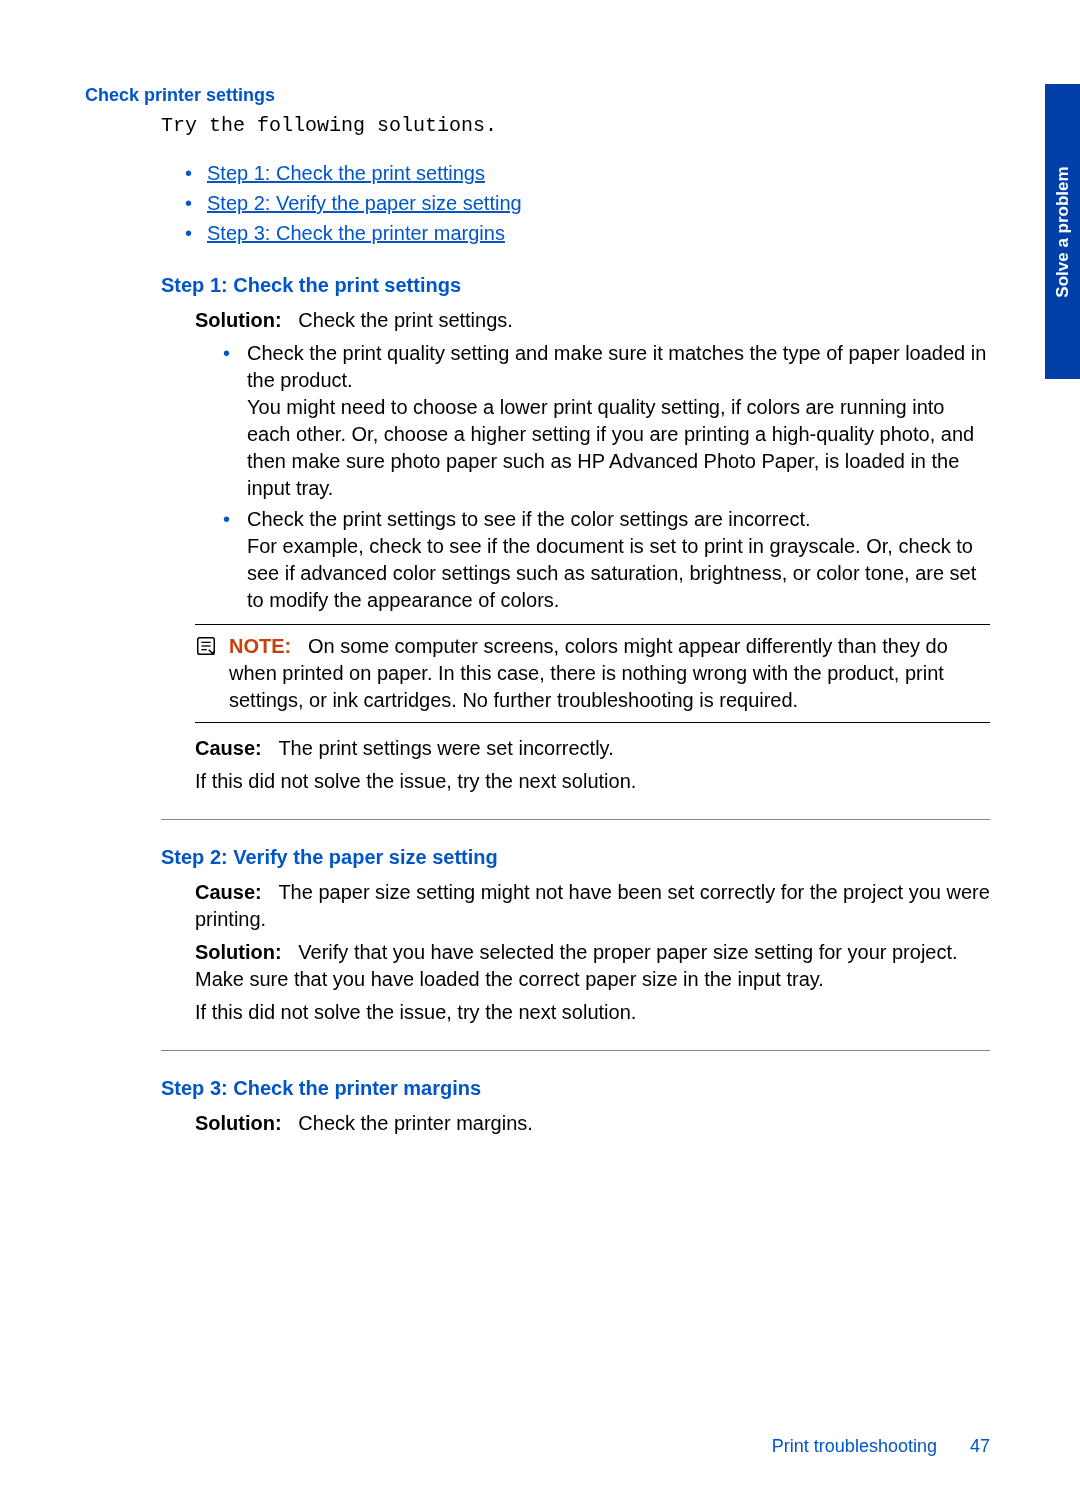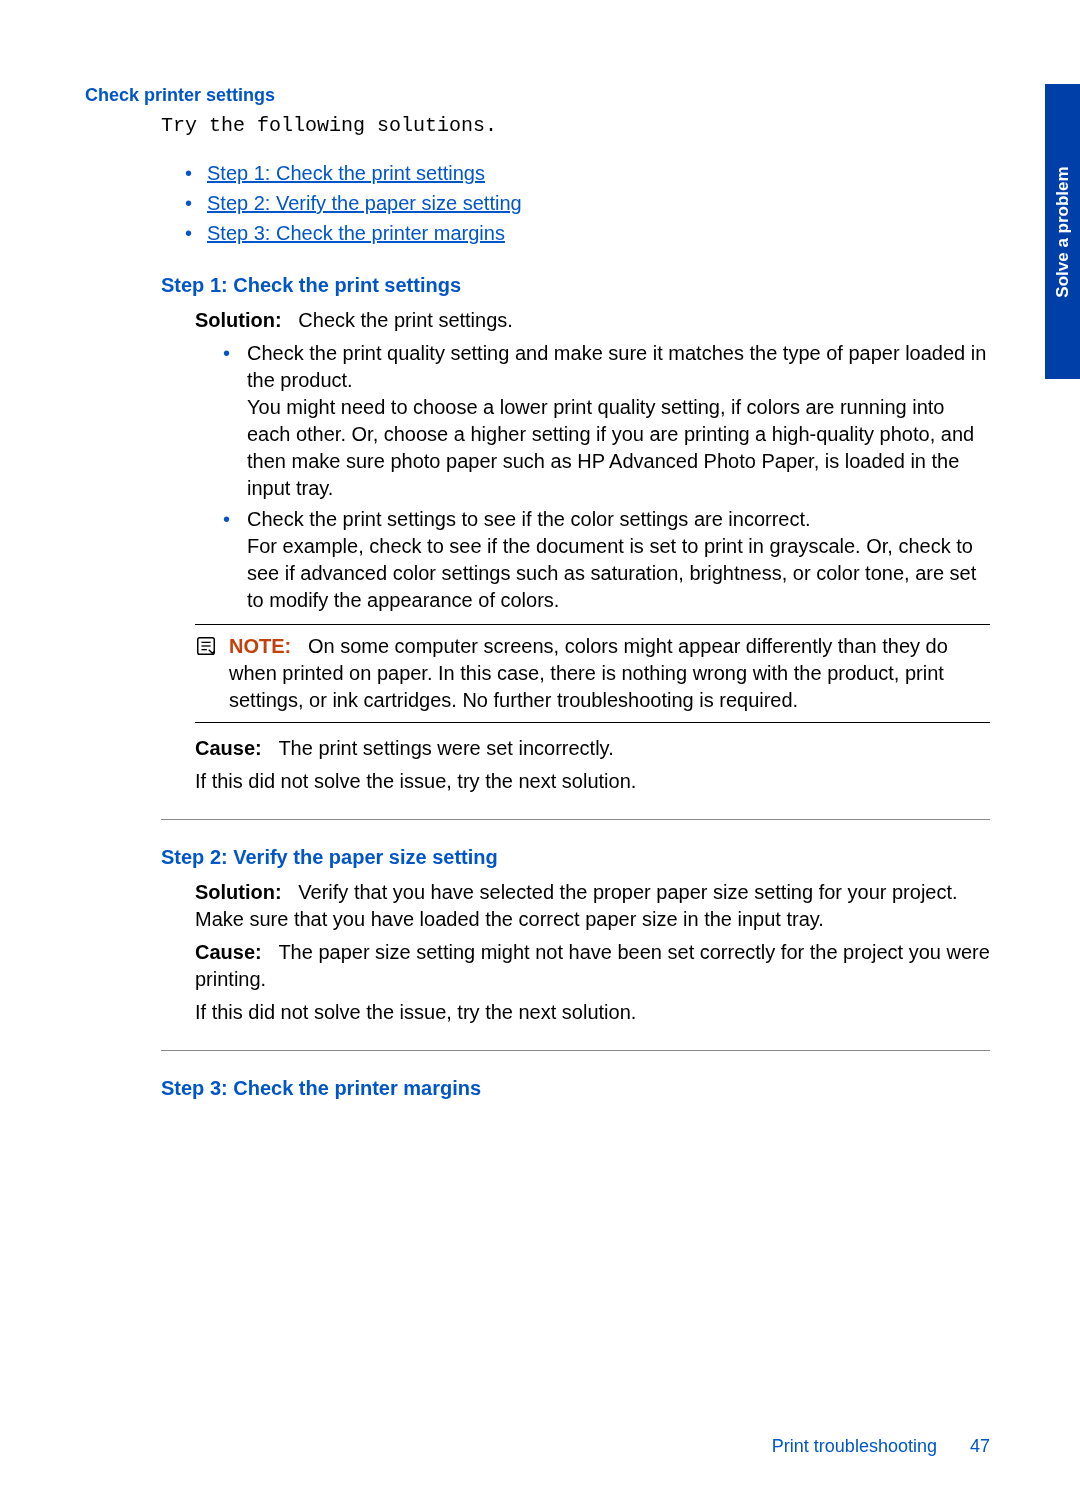--- a/index.html
+++ b/index.html
@@ -178,29 +178,34 @@
     <p>
       <span class="label">Cause:</span>&nbsp;&nbsp;&nbsp;<span>The print settings were set incorrectly.</span>
     </p>
     <p>If this did not solve the issue, try the next solution.</p>
   </div>
   <hr class="sep">
 
   <h3 class="step-title">Step 2: Verify the paper size setting</h3>
   <div class="block">
     <p>
+      <span class="label">Cause:</span>&nbsp;&nbsp;&nbsp;<span>The paper size setting might not have been set correctly for the project you were printing.</span>
+    </p>
+    <p>
       <span class="label">Solution:</span>&nbsp;&nbsp;&nbsp;<span>Verify that you have selected the proper paper size setting for your project. Make sure that you have loaded the correct paper size in the input tray.</span>
     </p>
-    <p>
-      <span class="label">Cause:</span>&nbsp;&nbsp;&nbsp;<span>The paper size setting might not have been set correctly for the project you were printing.</span>
-    </p>
     <p>If this did not solve the issue, try the next solution.</p>
   </div>
   <hr class="sep">
 
   <h3 class="step-title">Step 3: Check the printer margins</h3>
+  <div class="block">
+    <p>
+      <span class="label">Solution:</span>&nbsp;&nbsp;&nbsp;<span>Check the printer margins.</span>
+    </p>
+  </div>
 
   <div class="footer">
     <span class="ft-text">Print troubleshooting</span>
     <span class="ft-num">47</span>
   </div>
 
 </div>
 
 </body></html>

